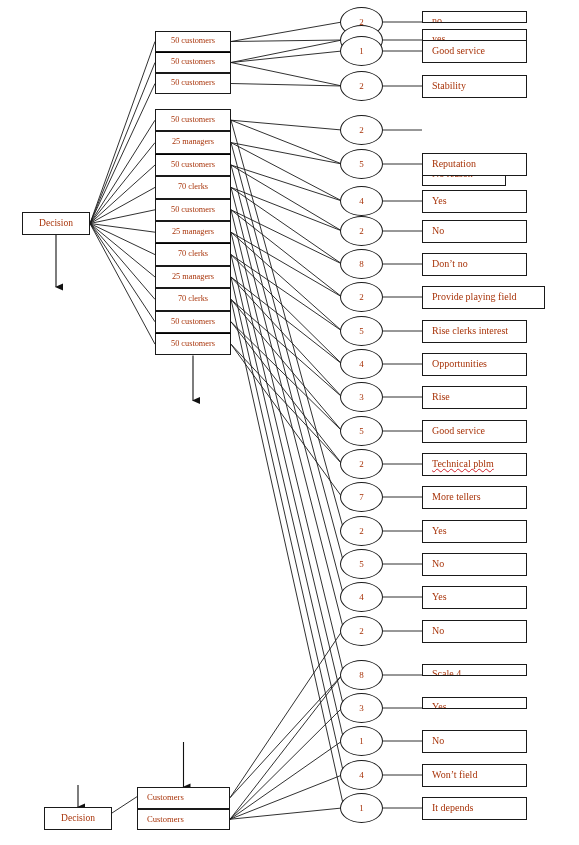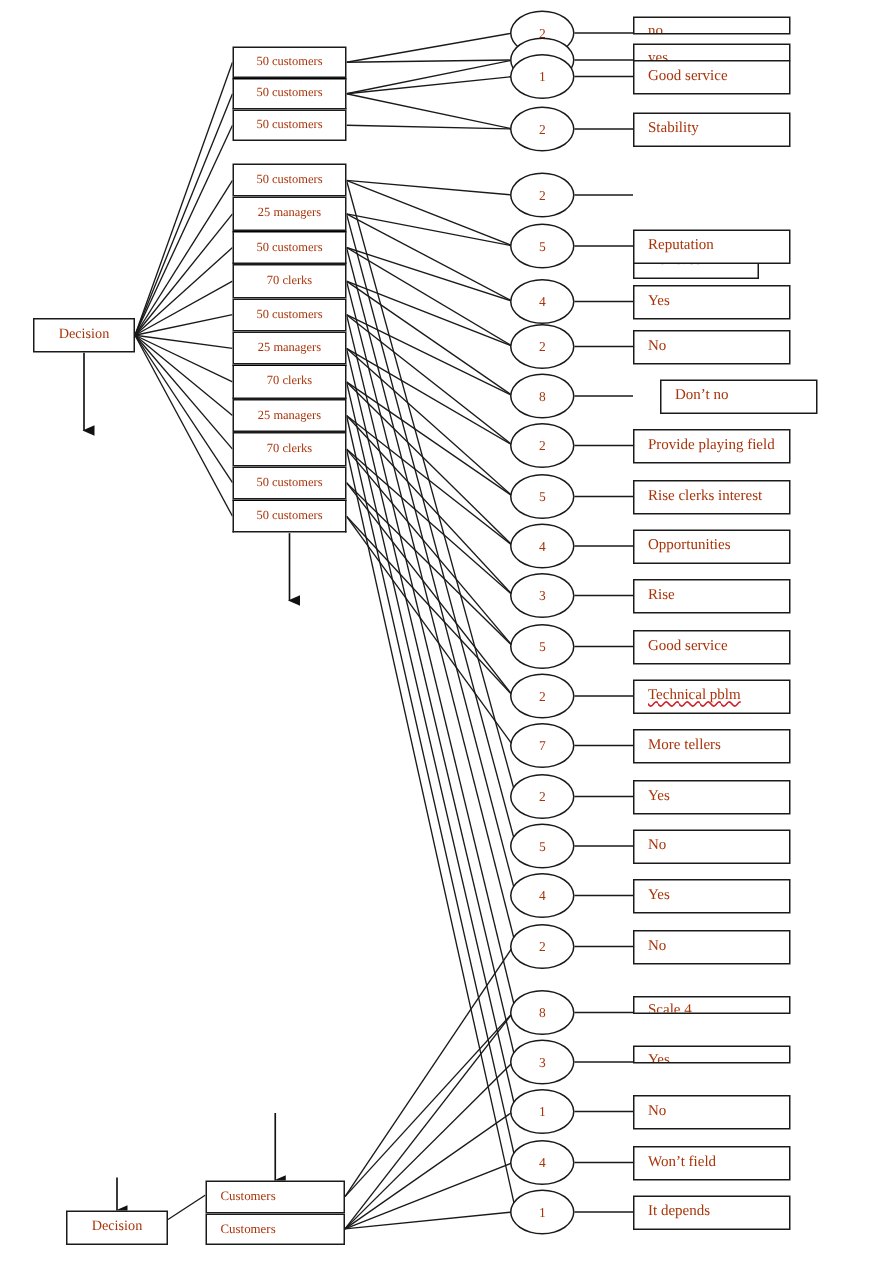--- a/index.html
+++ b/index.html
@@ -180,25 +180,25 @@
       </div>
       <div class="circ" style="left: 340px; top: 186px; width: 43px; height: 30px;">4</div>
       <div class="lbl" style="left: 422px; top: 189.5px; width: 105px; height: 23px;">
         <span>Yes</span>
       </div>
       <div class="circ" style="left: 340px; top: 216px; width: 43px; height: 30px;">2</div>
       <div class="lbl" style="left: 422px; top: 219.5px; width: 105px; height: 23px;">
         <span>No</span>
       </div>
       <div class="circ" style="left: 340px; top: 249px; width: 43px; height: 30px;">8</div>
-      <div class="lbl" style="left: 440px; top: 252.5px; width: 105px; height: 23px;">
+      <div class="lbl" style="left: 422px; top: 252.5px; width: 105px; height: 23px;">
         <span>Don’t no</span>
       </div>
       <div class="circ" style="left: 340px; top: 282px; width: 43px; height: 30px;">2</div>
-      <div class="lbl" style="left: 422px; top: 285.5px; width: 105px; height: 23px;">
+      <div class="lbl" style="left: 422px; top: 285.5px; width: 123px; height: 23px;">
         <span>Provide playing field</span>
       </div>
       <div class="circ" style="left: 340px; top: 316px; width: 43px; height: 30px;">5</div>
       <div class="lbl" style="left: 422px; top: 319.5px; width: 105px; height: 23px;">
         <span>Rise clerks interest</span>
       </div>
       <div class="circ" style="left: 340px; top: 349px; width: 43px; height: 30px;">4</div>
       <div class="lbl" style="left: 422px; top: 352.5px; width: 105px; height: 23px;">
         <span>Opportunities</span>
       </div>

